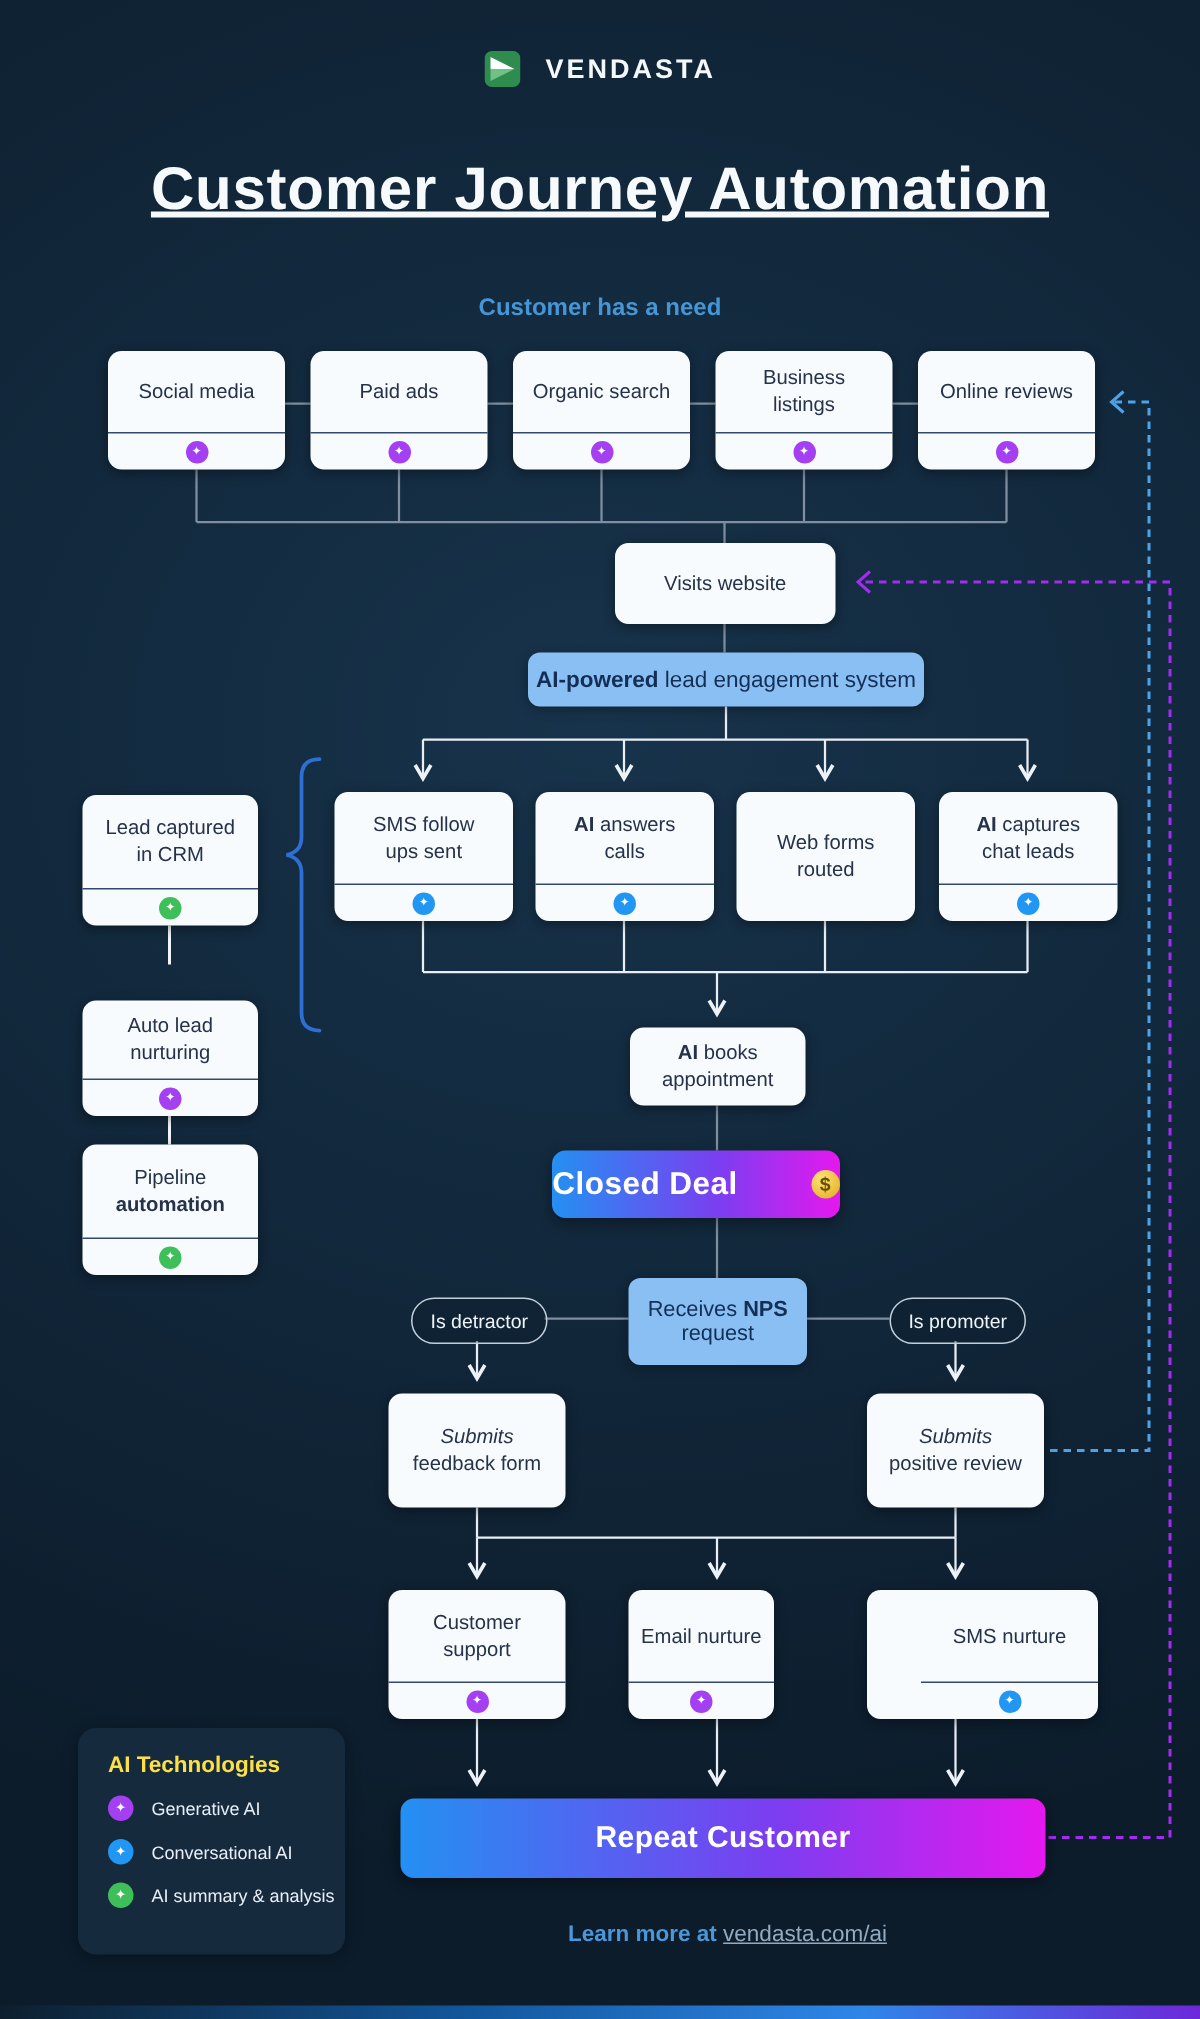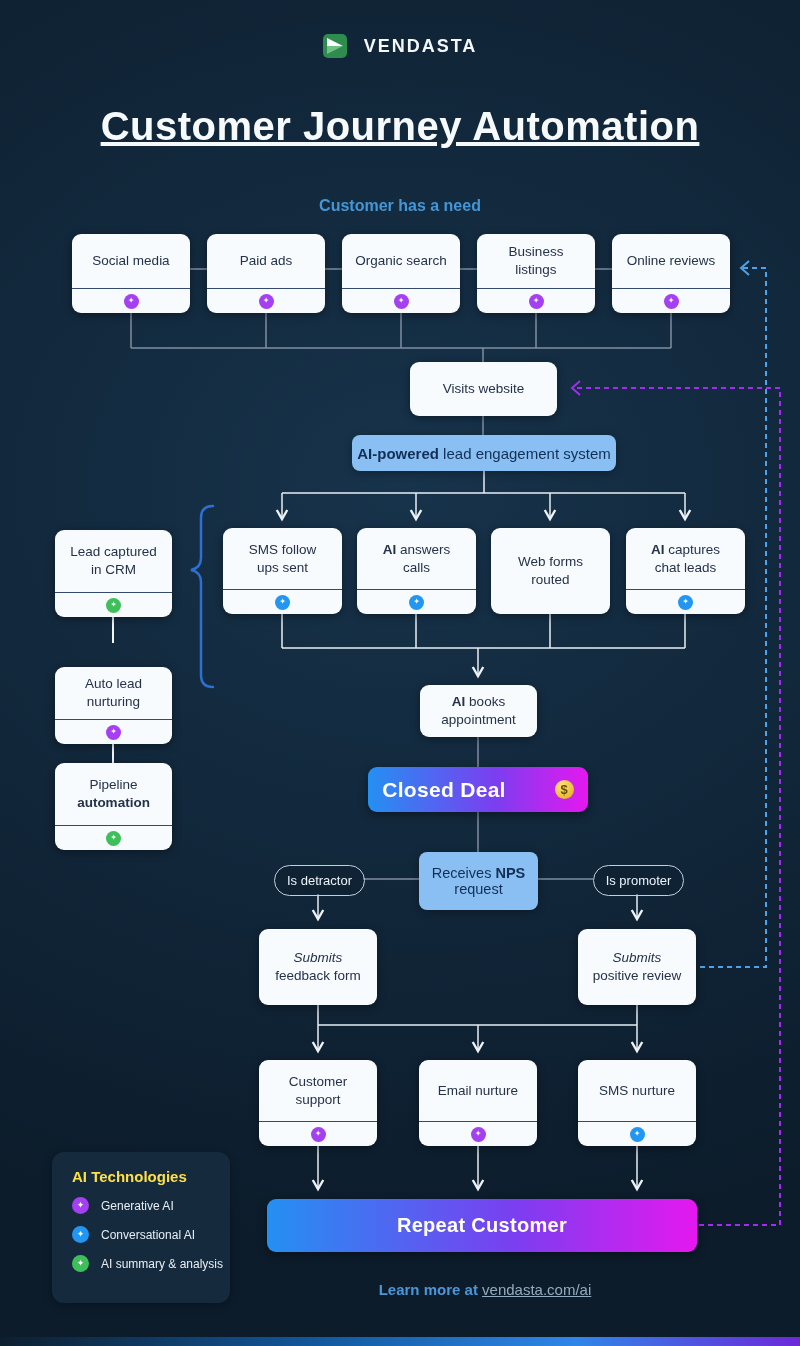--- a/index.html
+++ b/index.html
@@ -238,21 +238,21 @@
       </div>
   </div>
 
   <div class="node" style="left:420px;top:685px;width:117px;height:52px;">
     <div class="lbl">
         <div class="txt"><span class="b">AI</span><span> books
 appointment</span></div>
       </div>
   </div>
 
-  <div class="grad" style="left:368px;top:767px;width:220px;height:45px;font-size:21px;gap:40px;">
+  <div class="grad" style="left:368px;top:767px;width:192px;height:45px;font-size:21px;gap:40px;">
     <span>Closed Deal</span>
     <span class="money">$</span>
   </div>
 
   <div class="lightbox txt" style="left:419px;top:852px;width:119px;height:58px;">
     <div class="txt"><span>Receives </span><span class="b">NPS</span><span>
 request</span></div>
   </div>
 
   <div class="pill" style="left:274px;top:865px;width:89px;height:29px;">
@@ -275,29 +275,29 @@
 
   <div class="node" style="left:259px;top:1060px;width:118px;height:86px;">
     <div class="lbl">
         <div class="txt">Customer
 support</div>
       </div>
     <div class="ft">
         <span class="dot dp">✦</span>
       </div>
   </div>
-  <div class="node" style="left:419px;top:1060px;width:118px;height:86px;">
+  <div class="node" style="left:419px;top:1060px;width:97px;height:86px;">
     <div class="lbl">
         <div class="txt">Email nurture</div>
       </div>
     <div class="ft">
         <span class="dot dp">✦</span>
       </div>
   </div>
-  <div class="node" style="left:578px;top:1060px;width:118px;height:86px;">
+  <div class="node" style="left:578px;top:1060px;width:118px;height:86px;padding-left:36px;">
     <div class="lbl">
         <div class="txt">SMS nurture</div>
       </div>
     <div class="ft">
         <span class="dot db">✦</span>
       </div>
   </div>
 
   <div class="grad" style="left:267px;top:1199px;width:430px;height:53px;">
     <span>Repeat Customer</span>

